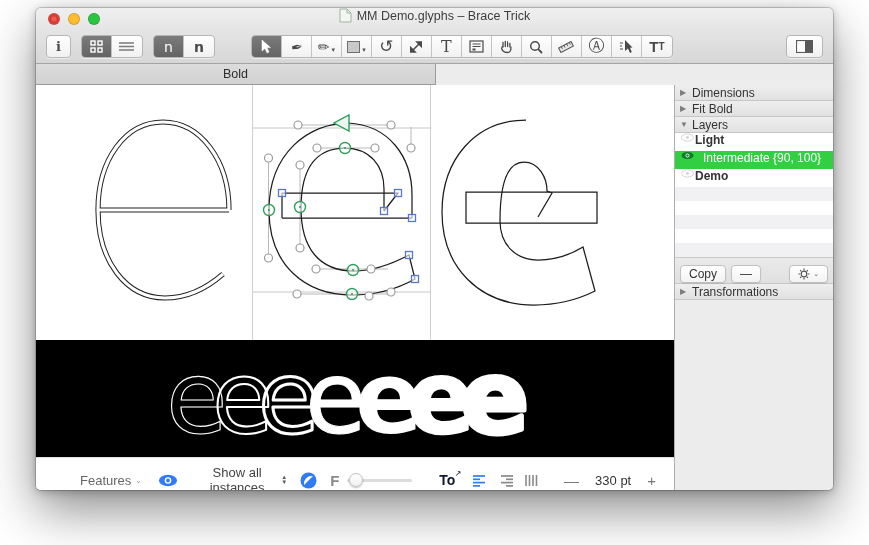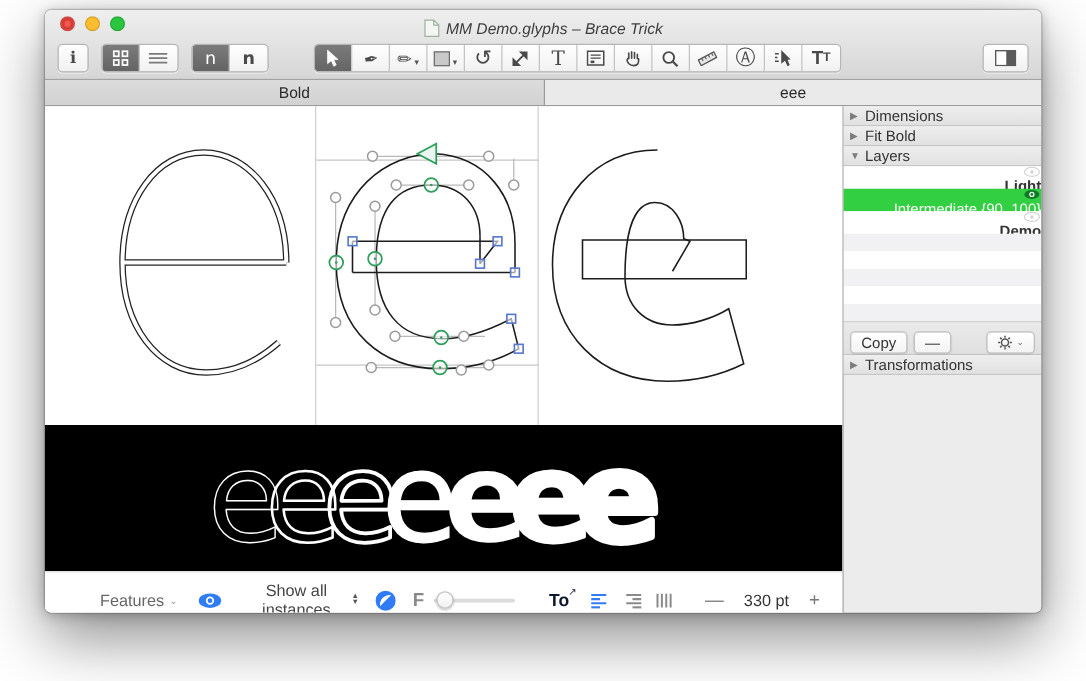--- a/index.html
+++ b/index.html
@@ -2,21 +2,21 @@
 <html><head>
 <meta charset="utf-8">
 <style>
   * { margin:0; padding:0; box-sizing:border-box; }
   html,body { width:869px; height:545px; background:#fff; font-family:"Liberation Sans", sans-serif; overflow:hidden; }
   .window { position:absolute; left:36px; top:8px; width:797px; height:482px;
             border-radius:5px; overflow:hidden; background:#ececec;
             box-shadow:0 20px 50px rgba(0,0,0,.45), 0 2px 10px rgba(0,0,0,.25), 0 0 0 1px rgba(0,0,0,.18); }
   
   .chrome { background:linear-gradient(#efefef,#d6d6d6); border-bottom:1px solid #a3a3a3; }
-  .titlebar { height:22px; position:relative; display:flex; align-items:flex-end;font-style:italic; }
+  .titlebar { height:22px; position:relative; display:flex; align-items:flex-start; }
   .traffic { position:absolute; left:12px; top:5px; display:flex; gap:8px; }
   .light { width:12px; height:12px; border-radius:50%; border:1px solid rgba(0,0,0,.15); }
   .light.red { background:#f7574e; box-shadow:inset 0 0 0 2.5px rgba(140,20,15,.35); }
   .light.yellow { background:#fdbd2e; }
   .light.green { background:#2bc63f; }
   .titlewrap { margin:0 auto; display:flex; align-items:center; gap:5px; }
   .title { font-size:12.5px; color:#3e3e3e; }
   .toolbar { height:33px; display:flex; align-items:center; padding:0 10px; gap:10px; }
   .tbtn, .seg { height:23px; background:linear-gradient(#fefefe,#f1f1f1); border:1px solid #b6b6b6;
                 border-radius:4px; box-shadow:0 1px 0 rgba(255,255,255,.5); display:flex; align-items:center; }
@@ -61,21 +61,21 @@
   .bb-to { color:#0f172a; font-weight:bold; font-size:14px; position:relative; margin-right:12px; }
   .bb-to .arr { position:absolute; top:-3px; right:-6px; font-size:8px; font-weight:normal; }
   .iconbtn { margin:0 5px; display:flex; align-items:center; }
   .bb-size { margin:0 10px; color:#333; white-space:nowrap; }
   .bb-pm { color:#777; font-size:15px; padding:0 6px; }
   
   .sidebar { width:159px; background:#ececec; border-left:1px solid #aeaeae; display:flex; flex-direction:column; font-size:12px; }
   .phead { height:16px; background:linear-gradient(#eee,#e1e1e1); border-bottom:1px solid #c6c6c6;
            display:flex; align-items:center; padding-left:5px; color:#333; }
   .phead .tri { font-size:8px; color:#7c7c7c; width:12px; }
-  .lrow { height:18px; display:flex; align-items:flex-end; background:#fff; color:#333; font-weight:bold; padding-left:4px;flex-direction:column; }
+  .lrow { height:18px; display:flex; align-items:flex-start; background:#fff; color:#333; font-weight:bold; padding-left:4px; }
   .lrow .eye { width:16px; display:flex; justify-content:center; }
   .lrow.sel { background:#31cf41; color:#fff; font-weight:normal; padding-left:4px; }
   .lrow.sel .lname { padding-left:8px; }
   .stripes { height:71px; background:repeating-linear-gradient(#f1f1f4 0 14px, #ffffff 14px 28px); border-bottom:1px solid #c9c9c9; }
   .btnrow { height:26px; background:linear-gradient(#eaeaea,#e0e0e0); border-bottom:1px solid #c6c6c6;
             display:flex; align-items:flex-end; padding:0 5px; gap:5px; }
   .sbtn { height:18px; background:linear-gradient(#fff,#f3f3f3); border:1px solid #c0c0c0; border-radius:4px;
           font-size:12px; color:#333; display:flex; align-items:center; justify-content:center; padding:0 8px;
           box-shadow:0 1px 1px rgba(0,0,0,.08); }
   .gearbtn { margin-left:auto; gap:3px; }
@@ -234,21 +234,20 @@
         <svg width="17" height="13">
           <rect x="0.5" y="0.5" width="16" height="12" fill="#fff" stroke="#5a5a5a" stroke-width="1.2"></rect>
           <rect x="9" y="0.5" width="7.5" height="12" fill="#5a5a5a"></rect>
         </svg>
       </div>
     </div>
   </div>
 
   <div class="tabbar">
     <div class="tab font"><span>Bold</span></div>
-    <div class="tab active"><span>eee</span></div>
   </div>
 
   <div class="content">
     <div class="canvas">
 
       <div class="glypharea">
 
         <div class="gcell c1">
           <svg width="217" height="255">
             <path d="M193,125 L62,125 M193,125 C193,75 164,37 127,37 C89,37 62,75 62,125 C62,176 90,213 129,213 C153,213 171,203 187,189" fill="none" stroke="#222" stroke-width="5.2"></path>

